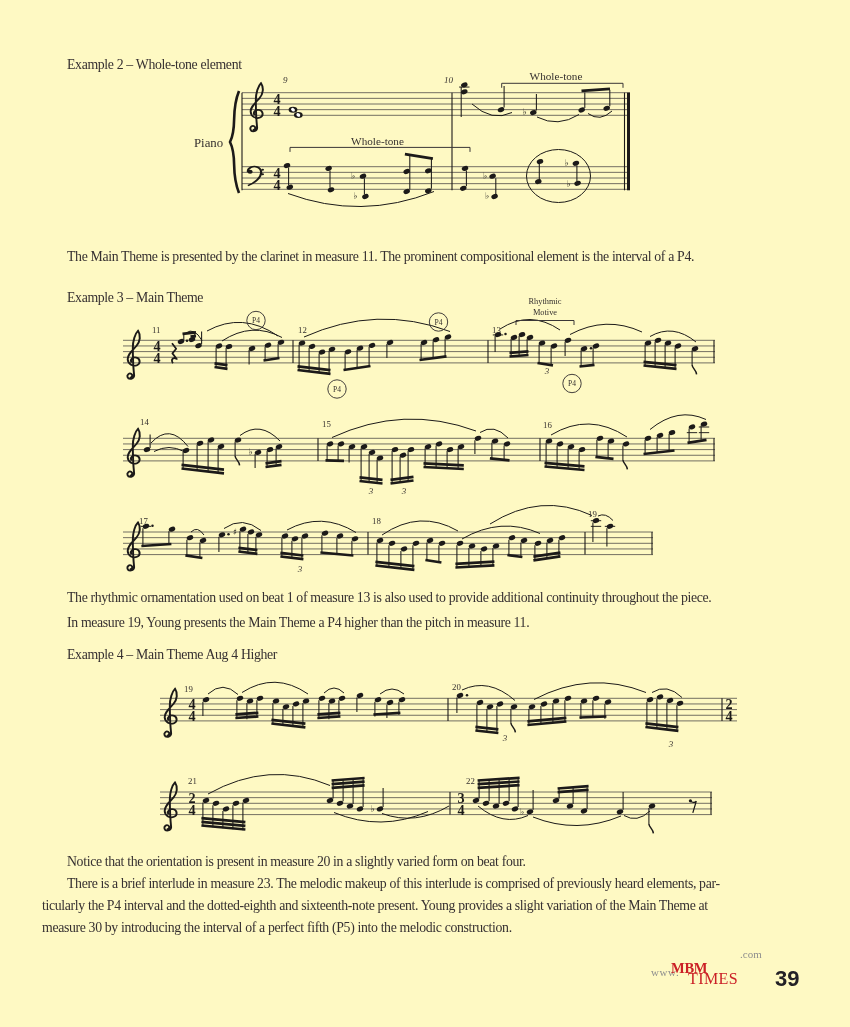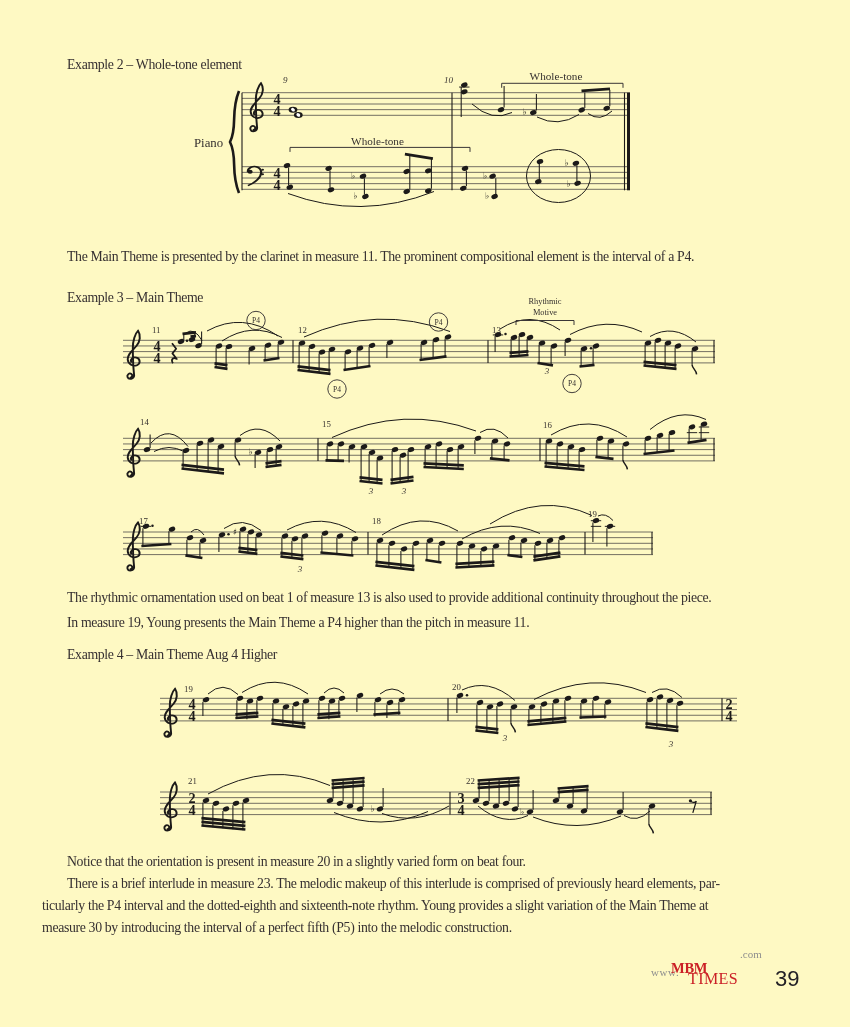--- a/index.html
+++ b/index.html
@@ -13,21 +13,21 @@
   .lab{font-size:11.2px;text-anchor:middle}
   .pno{font-size:12.8px}
   .p4{font-size:7.6px;text-anchor:middle}
   .t3{font-size:8.8px;font-style:italic;text-anchor:middle}
   .rm{font-size:8.4px;text-anchor:middle}
   .acc{font-family:"DejaVu Sans",sans-serif;font-size:8.8px;text-anchor:middle;fill:#1c1a19}
   .f-www{position:absolute;left:651px;top:966px;font-size:11px;letter-spacing:.6px;color:#8e8e8e}
   .f-mbm{position:absolute;left:671px;top:960px;font-size:14.5px;font-weight:bold;color:#cb2026;letter-spacing:-.3px}
   .f-times{position:absolute;left:688px;top:970px;font-size:16px;color:#cb2026;letter-spacing:.4px}
   .f-com{position:absolute;left:740px;top:948px;font-size:11px;color:#8e8e8e}
-  .f-num{position:absolute;left:775px;top:966px;font-size:22px;font-weight:normal;font-family:"Liberation Sans",sans-serif;color:#232126}
+  .f-num{position:absolute;left:775px;top:966px;font-size:22px;font-weight:bold;font-family:"Liberation Sans",sans-serif;color:#232126}
   .defs{position:absolute;width:0;height:0}
 </style>
 </head>
 <body>
 
 <svg class="defs" aria-hidden="true">
   <defs>
     <g id="gclef" fill="none" stroke="#1c1a19" stroke-width="3" stroke-linecap="round">
       <path d="M12.5,62 C11,46 10.5,28 10.5,13 C10.5,1 14,-12 18.5,-17 C23,-9 22,2 16,10 C8,20 2.2,26 2.6,33.6 C3.1,42.6 11,47 17,44 C22.8,41.2 22,32.2 16,30.6 C10.5,29.2 6.2,33.4 8,38.4"></path>
       <path d="M12.5,62 C12.5,69 4,70.5 2.3,65 C1,60.5 5.4,57.2 8.3,59.6 C10.5,61.4 9.9,65.2 7,65.8"></path>
@@ -673,21 +673,21 @@
         <path d="M478,806 Q503,826.75 528,815.5" fill="none" stroke="#1c1a19" stroke-width="1"></path>
         <path d="M533,817 Q577,834.5 621,816" fill="none" stroke="#1c1a19" stroke-width="1"></path>
         <path d="M624,815.5 Q637,823.25 650,811" fill="none" stroke="#1c1a19" stroke-width="1"></path>
         <text x="188" y="783.5" class="mn">21</text>
         <text x="466" y="783.5" class="mn">22</text>
       </g>
     </svg>
 
   <div class="body" style="left:67px;top:854px">Notice that the orientation is present in measure 20 in a slightly varied form on beat four.</div>
   <div class="body" style="left:42px;top:876px;text-indent:25px">There is a brief interlude in measure 23. The melodic makeup of this interlude is comprised of previously heard elements, par-</div>
-  <div class="body" style="left:42px;top:898px">ticularly the P4 interval and the dotted-eighth and sixteenth-note rhythm. Young provides a slight variation of the Main Theme at</div>
+  <div class="body" style="left:42px;top:898px">ticularly the P4 interval and the dotted-eighth and sixteenth-note present. Young provides a slight variation of the Main Theme at</div>
   <div class="body" style="left:42px;top:920px">measure 30 by introducing the interval of a perfect fifth (P5) into the melodic construction.</div>
 
   <div class="f-www">www.</div>
   <div class="f-mbm">MBM</div>
   <div class="f-times">TIMES</div>
   <div class="f-com">.com</div>
   <div class="f-num">39</div>
 
 </div>
 

